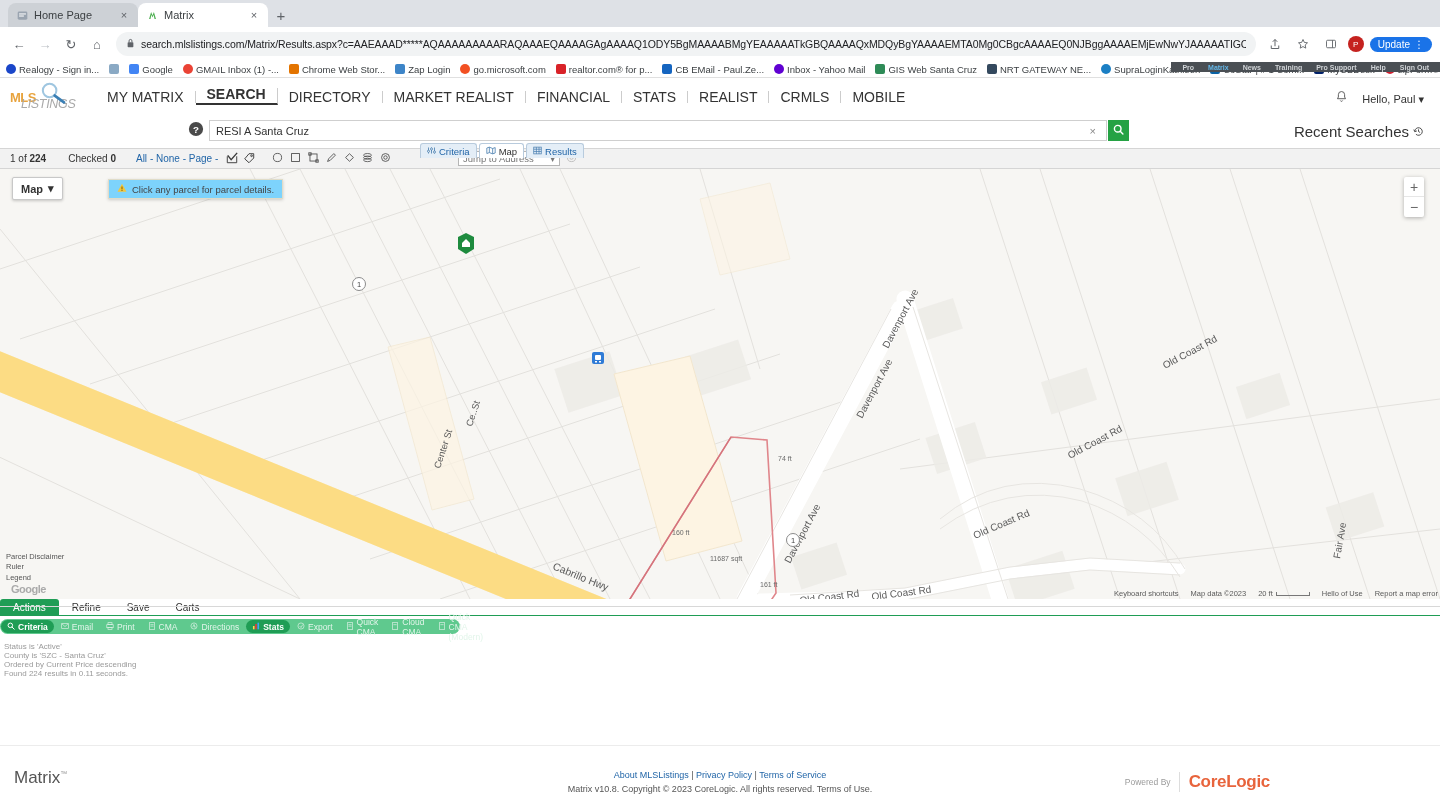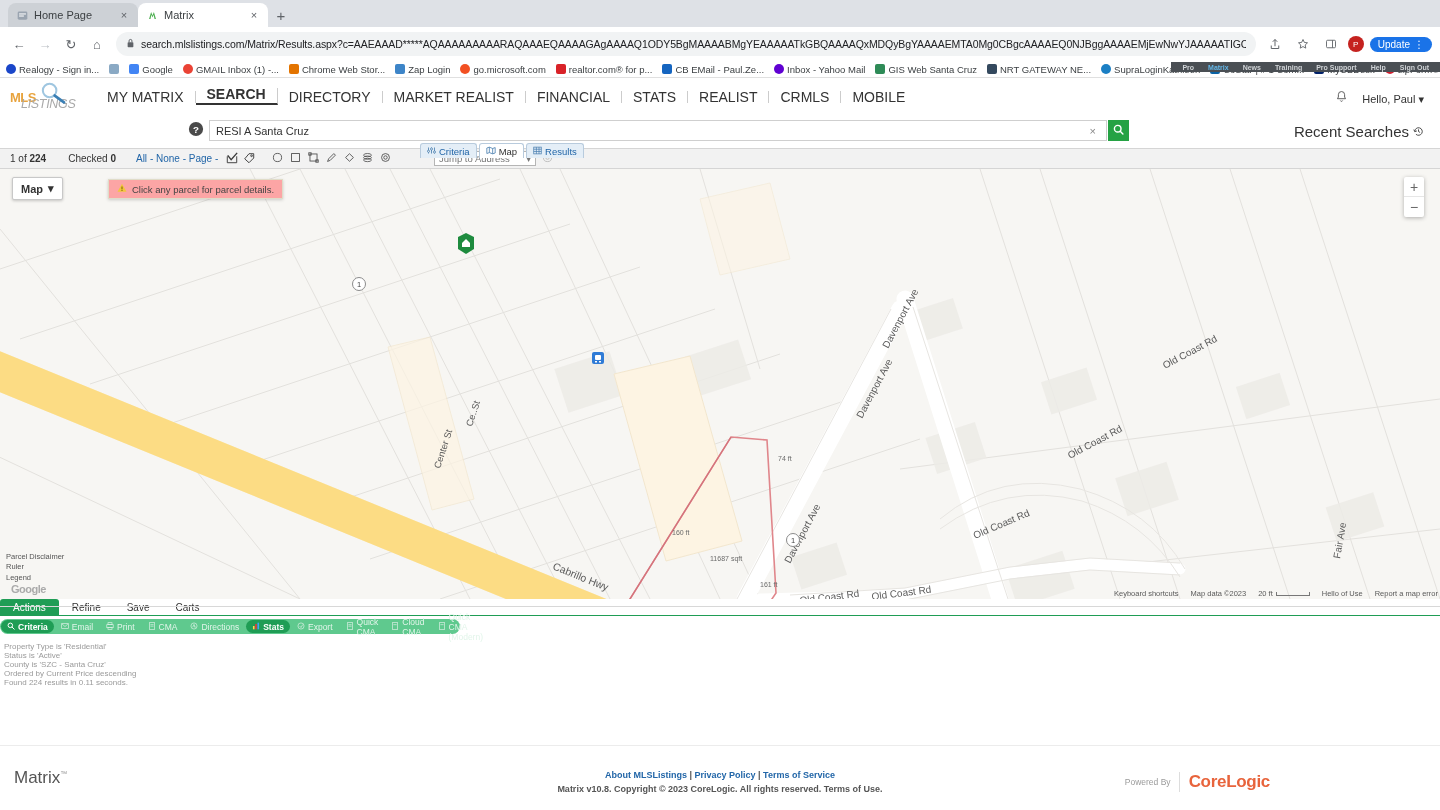--- a/index.html
+++ b/index.html
@@ -108,37 +108,37 @@
     border-bottom: 1px solid #d5d5d5; display: flex; align-items: center;
     position: relative; font-size: 10px; color: #333;
   }
   .rt-count { margin-left: 10px; }
   .rt-count b { font-weight: bold; }
   .rt-checked { margin-left: 22px; }
   .rt-sel { margin-left: 20px; color: #2266a8; }
   .rt-sel a { color: #2266a8; text-decoration: none; }
   .rt-icons { margin-left: 8px; display: flex; gap: 5px; align-items: center; }
   .drawtools { position: absolute; left: 272px; display: flex; gap: 7px; align-items: center; }
-  .jumprow { position: absolute; left: 434px; display: flex; align-items: center; gap: 6px; }
+  .jumprow { position: absolute; left: 458px; display: flex; align-items: center; gap: 6px; }
   .jumpsel {
     width: 102px; height: 15px; border: 1px solid #b5b5b5; background: #fff;
     font-size: 9.5px; color: #777; display: flex; align-items: center;
     padding: 0 4px; justify-content: space-between;
   }
 
   
   .mapwrap { position: relative; width: 1440px; height: 430px; background: #f6f5f3; overflow: hidden; }
   .map-svg { position: absolute; left: 0; top: 0; }
   .mapbtn {
     position: absolute; left: 12px; top: 8px; background: #fff; border: 1px solid #c8c8c8;
     border-radius: 2px; padding: 4px 8px; font-size: 11px; font-weight: bold; color: #333;
     box-shadow: 0 1px 3px rgba(0,0,0,.2); display: flex; gap: 5px; align-items: center;
   }
   .parcel-tip {
-    position: absolute; left: 108px; top: 10px; background: #fca5a5; border: 1px solid #e0dcc8;
+    position: absolute; left: 108px; top: 10px; background: #7dd3fc; border: 1px solid #e0dcc8;
     box-shadow: 0 1px 3px rgba(0,0,0,.18); padding: 3px 8px; font-size: 9.5px;
     color: #444; display: flex; align-items: center; gap: 5px;
   }
   .zoomctl {
     position: absolute; right: 16px; top: 8px; width: 20px; background: #fff;
     border-radius: 2px; box-shadow: 0 1px 4px rgba(0,0,0,.3);
   }
   .zoomctl div { height: 20px; display: flex; align-items: center; justify-content: center; font-size: 14px; color: #666; }
   .zoomctl div:first-child { border-bottom: 1px solid #e6e6e6; }
   .maplinks { position: absolute; left: 6px; bottom: 16px; font-size: 7.5px; color: #555; line-height: 10.5px; }
@@ -167,21 +167,21 @@
     padding: 0 6px; height: 13px; border-radius: 7px;
   }
   .actbtn.on { background: #1f9d55; color: #fff; font-weight: bold; }
 
   .criteria-txt { padding: 8px 0 0 4px; font-size: 8px; color: #9a9a9a; line-height: 9px; }
 
   
   .footer { position: absolute; left: 0; top: 745px; width: 1440px; height: 65px; background: #fff; border-top: 1px solid #ececec; }
   .footer-logo { position: absolute; left: 14px; top: 22px; font-size: 17px; color: #555; }
   .footer-logo sup { font-size: 7px; color: #999; }
-  .footer-center { position: absolute; left: 0; right: 0; top: 22px; text-align: center; font-size: 9px; color: #555; line-height: 14px; font-weight: bold; }
+  .footer-center { position: absolute; left: 0; right: 0; top: 22px; text-align: center; font-size: 9px; color: #555; line-height: 14px; }
   .footer-center a { color: #2266a8; text-decoration: none; }
   .footer-right { position: absolute; right: 170px; top: 26px; display: flex; align-items: center; gap: 8px; }
   .pw { font-size: 8.5px; color: #9a9a9a; margin-left: 48px; }
   .corelogic { font-size: 17px; color: #e8643c; font-weight: bold; letter-spacing: -0.3px; border-left: 1px solid #ddd; padding-left: 9px; }
 
   .divider-line { position: absolute; left: 0; top: 606px; width: 1440px; height: 1px; background: #d8d8d8; }
 </style>
 </head>
 <body>
 
@@ -746,21 +746,20 @@
         <div class="actbtn">
           <span><svg width="8" height="8" viewBox="0 0 12 12" fill="none" stroke="#dff1e7" stroke-width="1">
               <rect x="2" y="1" width="8" height="10"></rect>
               <line x1="3.6" y1="4" x2="8.4" y2="4"></line>
             </svg></span>
           <span>Quick CMA (Modern)</span>
         </div>
       </div>
   </div>
   <div class="criteria-txt" id="crit-sum">
-      <div>Property Type is 'Residential'</div>
       <div>Status is 'Active'</div>
       <div>County is 'SZC - Santa Cruz'</div>
       <div>Ordered by Current Price descending</div>
       <div>Found 224 results in 0.11 seconds.</div>
     </div>
 </div>
 
 <div class="footer">
   <div class="footer-logo">
     <span>Matrix</span><sup>™</sup>

